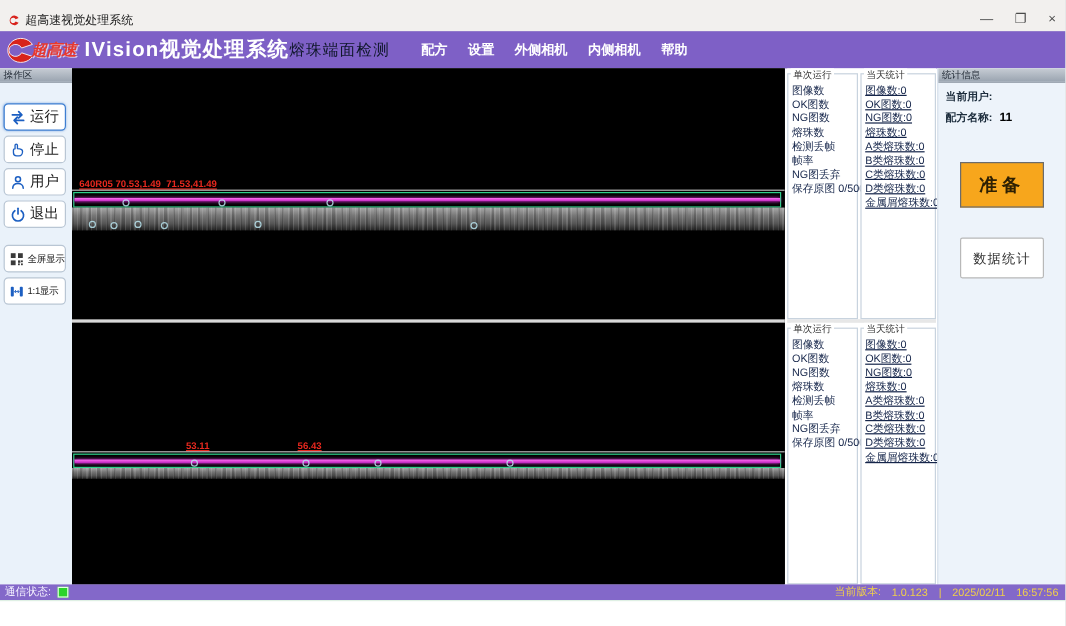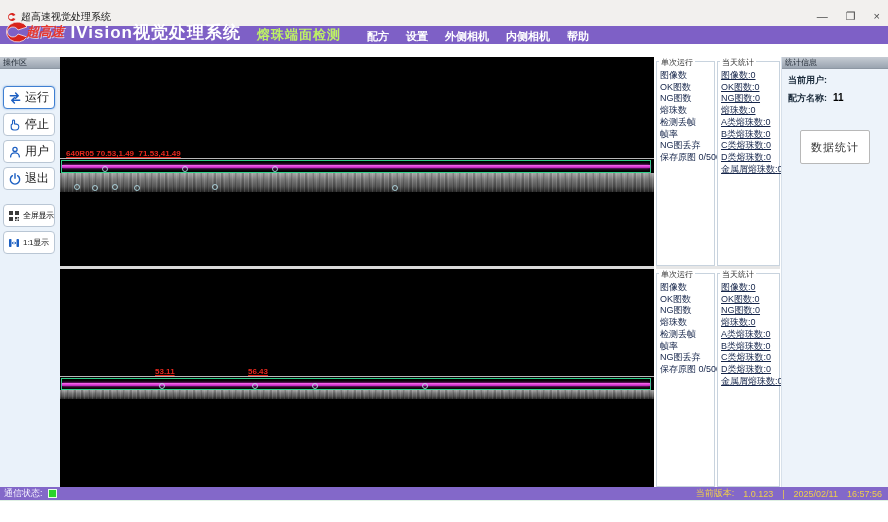--- a/index.html
+++ b/index.html
@@ -7,26 +7,26 @@
        font-family:"Liberation Sans","DejaVu Sans",sans-serif;-webkit-font-smoothing:antialiased;}
 
   
   .titlebar{position:absolute;top:0;left:0;width:888px;height:26px;background:#f2f0ee;border-bottom:1px solid #e3e0dd;}
   .tb-inner{position:absolute;left:7px;bottom:2px;display:flex;align-items:center;gap:4px;}
   .tb-title{font-size:10px;color:#1a1a1a;}
   .tb-controls{position:absolute;right:8px;top:11px;display:flex;gap:18px;color:#4a4a4a;font-size:11px;line-height:11px;}
   .tb-controls span{cursor:default;}
 
   
-  .header{position:absolute;top:26px;left:0;width:888px;height:18px;background:#7e60c6;display:flex;align-items:flex-end;}
+  .header{position:absolute;top:26px;left:0;width:888px;height:31px;background:#7e60c6;display:flex;align-items:center;}
   .logo{display:flex;align-items:center;margin-left:3px;}
   .brand-text{font-size:13px;font-weight:bold;font-style:italic;color:#e8392e;margin-left:-3px;
               text-shadow:1px 1px 0 rgba(255,255,255,.65);letter-spacing:-0.5px;}
   .app-title{font-size:17px;font-weight:bold;color:#ffffff;margin-left:7px;letter-spacing:1px;}
-  .subtitle{font-size:13px;font-weight:bold;color:#bef264;margin-left:16px;letter-spacing:1px;}
+  .subtitle{font-size:13px;font-weight:normal;color:#0f172a;letter-spacing:1px;}
   .menu{margin-left:26px;display:flex;gap:17px;font-size:11px;font-weight:bold;color:#ffffff;}
   .menu div{cursor:default;}
   .devinfo{margin-left:auto;margin-right:18px;text-align:right;font-size:10px;line-height:13px;color:#fff;}
   .devinfo b{color:#ffb43a;font-weight:bold;margin-left:4px;letter-spacing:.5px;}
 
   
   .body{position:absolute;top:57px;left:0;width:888px;height:430px;}
   .panelhead{height:11px;background:linear-gradient(#c6ccd4,#9aa4b0);font-size:8px;line-height:11px;
              color:#222b36;padding-left:3px;border-bottom:1px solid #8d97a3;}
 
@@ -308,20 +308,21 @@
             </div>
         </div>
       </div>
 
     </div>
 
     <div class="infopanel">
       <div class="panelhead">统计信息</div>
       <div class="ip-row"><span>当前用户:</span><b></b></div>
       <div class="ip-row"><span>配方名称:</span><b>11</b></div>
+      <button class="btn-ready">准备</button>
       <button class="btn-stats">数据统计</button>
     </div>
 
   </div>
 
   <div class="statusbar">
     <div class="sb-left">
       <span>通信状态:</span>
       <span class="sb-led"></span>
     </div>

